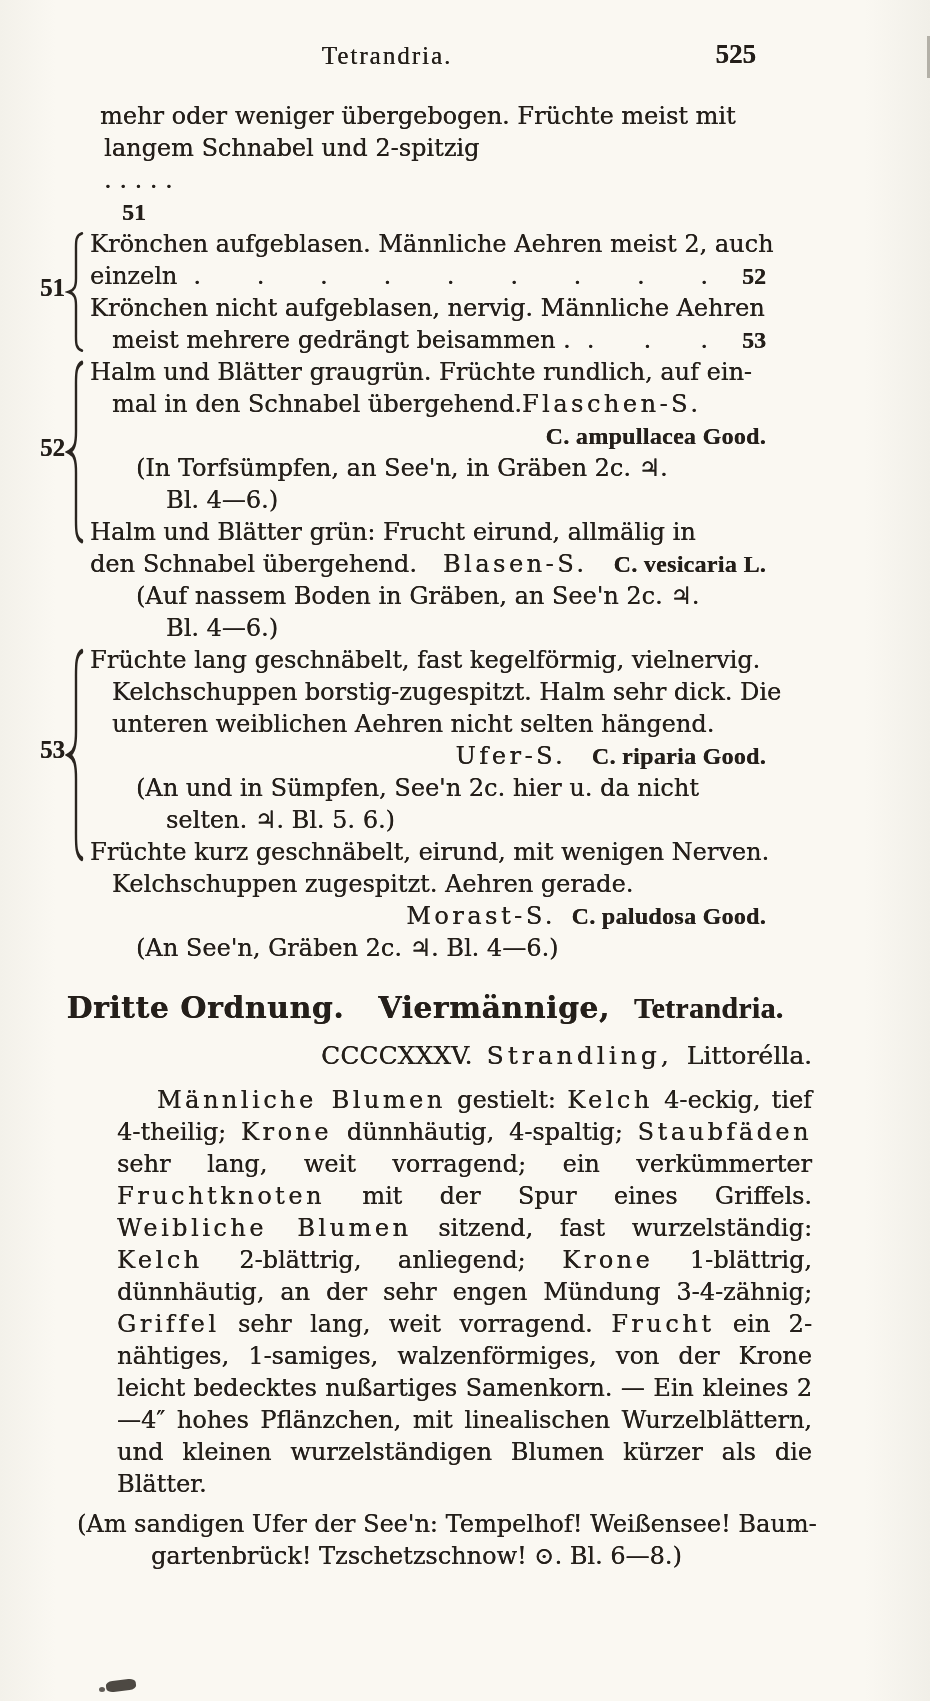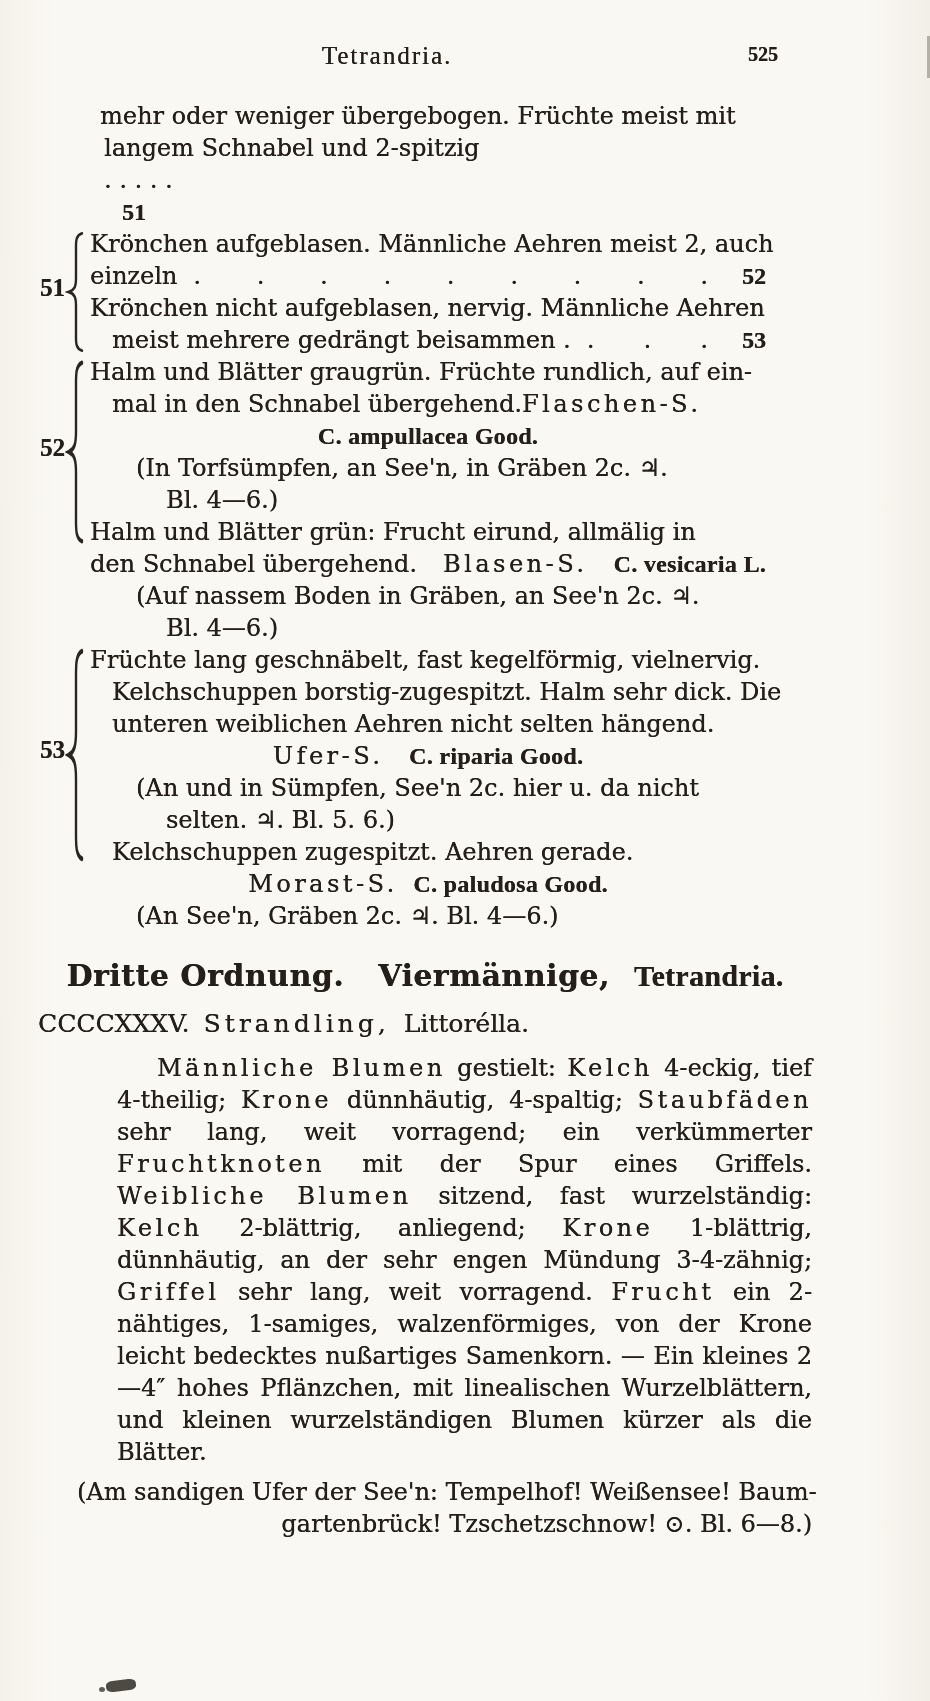--- a/index.html
+++ b/index.html
@@ -18,66 +18,66 @@
   }
   
   .header { position: relative; margin: 40px 118px 0 38px; height: 34px; }
   .header .title {
     position: absolute; left: 0; right: 0; text-align: center;
     transform: translateX(-38px);
     font-size: 25px; letter-spacing: 2px;
     font-family: "Liberation Serif", serif;
   }
   .header .pagenum {
-    position: absolute; right: 34px; top: -2px;
-    font-weight: 700; font-size: 20px;
+    position: absolute; right: 56px; top: -2px;
+    font-weight: 700; font-size: 27px;
     font-family: "Liberation Serif", serif;
   }
   
   .key { margin: 26px 164px 0 38px; }
   .kline { white-space: nowrap; }
   .carry .ci1 { padding-left: 62px; }
   .carry .ci2 { padding-left: 50px; flex-direction: column; }
   .dotline { display: flex; align-items: baseline; }
   .split { display: flex; justify-content: space-between; align-items: flex-start; }
   .lead { flex: 1 1 auto; text-align-last: justify; margin: 0 16px; overflow: hidden; }
   .target {
     flex: 0 0 auto; min-width: 42px; text-align: right;
     font-weight: 700; font-family: "Liberation Serif", serif;
   }
   .ind1 { padding-left: 22px; }
   .ind2 { padding-left: 46px; }
   .ind3 { padding-left: 76px; }
-  .rline { text-align: center; }
+  .rline { text-align: right; }
   .latin { font-family: "Liberation Serif", serif; font-weight: 700; letter-spacing: 0.3px; }
   .sperr { letter-spacing: 3.5px; }
   .entry { position: relative; padding-left: 52px; }
   .entry .num {
     position: absolute; left: 2px; width: 40px;
     font-weight: 700; font-size: 25px;
     font-family: "Liberation Serif", serif;
   }
   .entry .brace { position: absolute; left: 27px; width: 20px; }
   .entry .brace svg { display: block; }
   
   .ord-heading {
     margin: 26px 118px 0 38px;
     display: flex; justify-content: center; align-items: baseline; gap: 34px;
     font-size: 30px; line-height: 36px; font-weight: 700; letter-spacing: 0.5px;
   }
   .ord-heading .grp { display: inline-flex; gap: 24px; }
-  .family-heading { margin: 14px 118px 0 38px; text-align: left; font-size: 25px; }
+  .family-heading { margin: 14px 118px 0 38px; text-align: right; font-size: 25px; }
   .family-heading .fname { letter-spacing: 4px; margin: 0 6px; }
   .para {
     margin: 12px 118px 0 117px;
     text-align: justify; text-indent: 40px;
   }
   .species-line { margin: 6px 118px 0 38px; text-align: center; }
   .species-line .sperr { margin-right: 14px; }
-  .note { margin: 8px 118px 0 75px; text-align: right; }
+  .note { margin: 8px 118px 0 75px; }
   .note .nl1 { padding-left: 2px; }
   .note .nl2 { padding-left: 76px; }
   
   .smudge {
     position: absolute; left: 106px; top: 1680px;
     width: 30px; height: 11px; background: #2e2a25;
     border-radius: 7px / 4px; transform: rotate(-7deg); opacity: 0.85;
   }
   .smudge-dot {
     position: absolute; left: 99px; top: 1687px;
@@ -164,20 +164,21 @@
       </div>
       <div class="kline">Früchte lang geschnäbelt, fast kegelförmig, vielnervig.</div>
       <div class="kline ind1">Kelchschuppen borstig-zugespitzt. Halm sehr dick. Die</div>
       <div class="kline ind1">unteren weiblichen Aehren nicht selten hängend.</div>
       <div class="kline rline">
         <span class="sperr">Ufer-S.</span>
         <span class="latin" style="margin-left:18px">C. riparia Good.</span>
       </div>
       <div class="kline ind2">(An und in Sümpfen, See'n 2c. hier u. da nicht</div>
       <div class="kline ind3">selten. ♃. Bl. 5. 6.)</div>
+      <div class="kline">Früchte kurz geschnäbelt, eirund, mit wenigen Nerven.</div>
       <div class="kline ind1">Kelchschuppen zugespitzt.  Aehren gerade.</div>
       <div class="kline rline">
         <span class="sperr">Morast-S.</span>
         <span class="latin" style="margin-left:8px">C. paludosa Good.</span>
       </div>
       <div class="kline ind2">(An See'n, Gräben 2c. ♃. Bl. 4—6.)</div>
     </div>
   </div>
 
   <div class="ord-heading">

